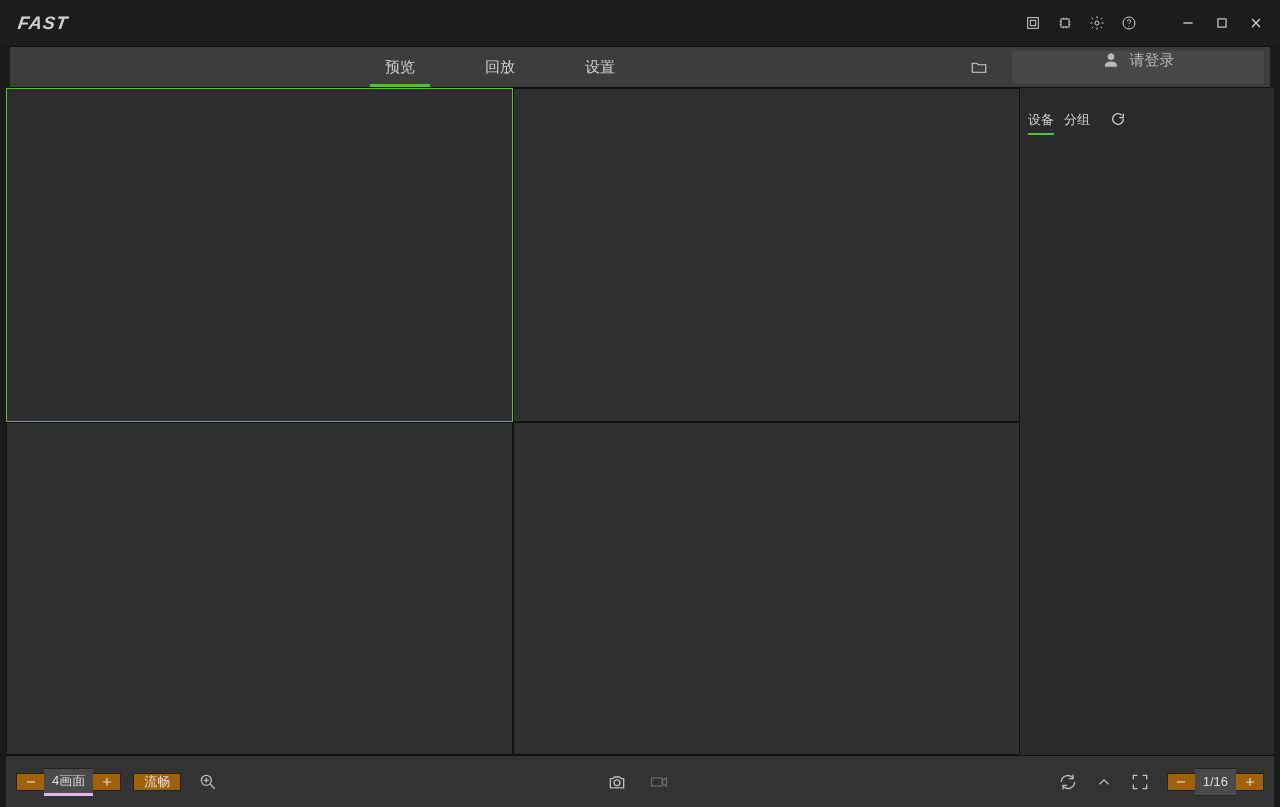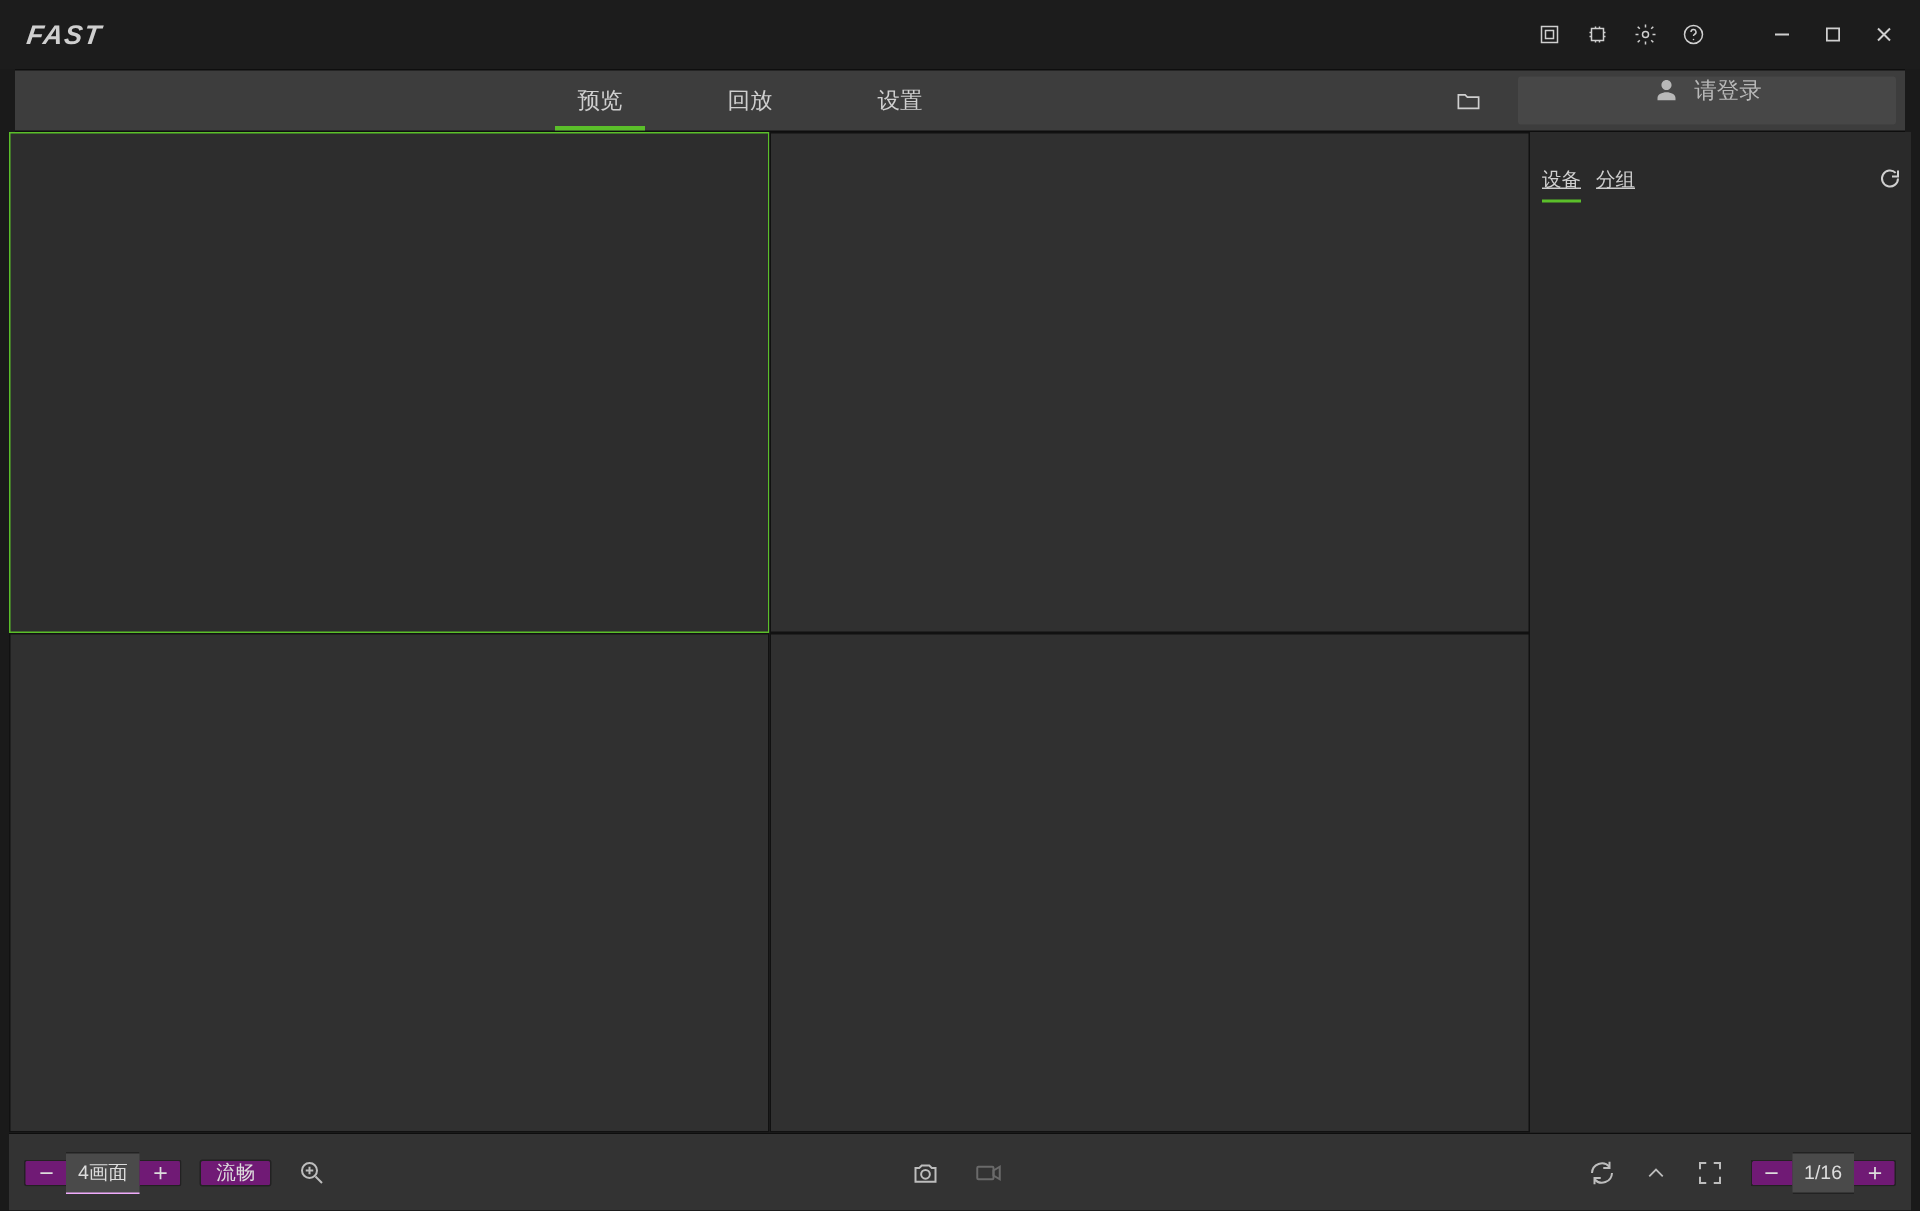--- a/index.html
+++ b/index.html
@@ -93,23 +93,22 @@
   }
   .cell.selected {
     border: 1px solid #5bbf2a;
     background:#2d2d2d;
   }
 
   
   .sidebar {
     width: 254px;
     background:#2a2a2a;
-    display:flex; flex-direction:column;
+    display:flex; flex-direction:row;
     padding: 16px 6px 6px 8px;
-    text-decoration: underline;
   }
   .side-tabs {
     display:flex; align-items:center; height: 32px; gap: 10px; font-size:13px;
   }
   .side-tab { color:#cfcfcf; padding: 4px 0; cursor:pointer; position:relative;}
   .side-tab.active::after{content:"";position:absolute;left:0;right:0;bottom:-2px;height:2px;background:#5bbf2a;}
   .side-spacer{flex:1;}
   .refresh-btn{color:#cfcfcf;cursor:pointer;}
   .refresh-btn svg{width:16px;height:16px;stroke:#cfcfcf;fill:none;stroke-width:2;}
   .searchbox {
@@ -131,32 +130,32 @@
     height: 52px;
     background:#333;
     border-top:1px solid #0e0e0e;
     margin: 0 6px 6px 6px;
     display:flex; align-items:center;
     padding: 0 10px;
     gap: 12px;
   }
   .ft-btn {
     height: 18px;
-    background:#701a75;
+    background:#a16207;
     color:#ddd;
     display:flex;align-items:center;justify-content:center;
     border-radius:2px;
     border:1px solid #222;
     cursor:pointer;
     font-size:13px;
   }
   .ft-btn.square { width:28px; }
   .ft-seg { display:flex; align-items:center; }
   .ft-seg .mid { height:28px; background:#4a4a4a; color:#ddd; padding:0 8px;
-                  display:flex;align-items:center; border-top:1px solid #222; border-bottom:1px solid #f0abfc;font-size:13px;}
+                  display:flex;align-items:center; border-top:1px solid #222; border-bottom:3px solid #f0abfc;font-size:13px;}
   .ft-seg .ft-btn:first-child{border-radius:2px 0 0 2px;border-right:none;}
   .ft-seg .ft-btn:last-child{border-radius:0 2px 2px 0;border-left:none;}
   .ft-plain {
     width:30px;height:30px;display:flex;align-items:center;justify-content:center;
     color:#bdbdbd;cursor:pointer;
   }
   .ft-plain svg{width:20px;height:20px;stroke:#bdbdbd;fill:none;stroke-width:1.6;}
   .ft-plain.dim svg{stroke:#6a6a6a;}
   .ft-spacer{flex:1;}
   .page-ind{height:28px;background:#4a4a4a;display:flex;align-items:center;padding:12px 8px;color:#ddd;border:1px solid #222;font-size:13px;border-left:none;border-right:none;}

